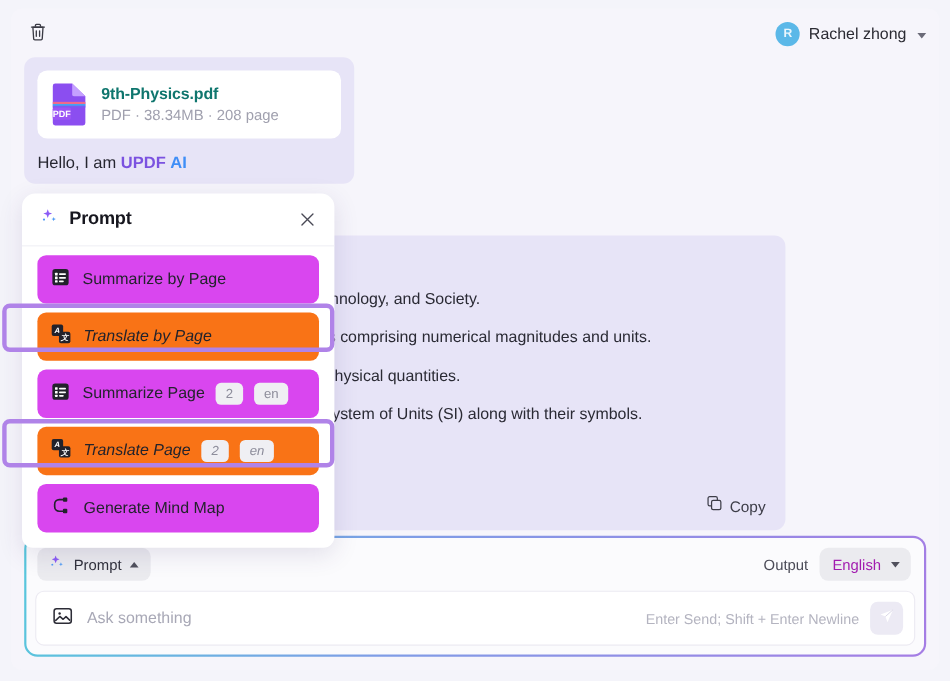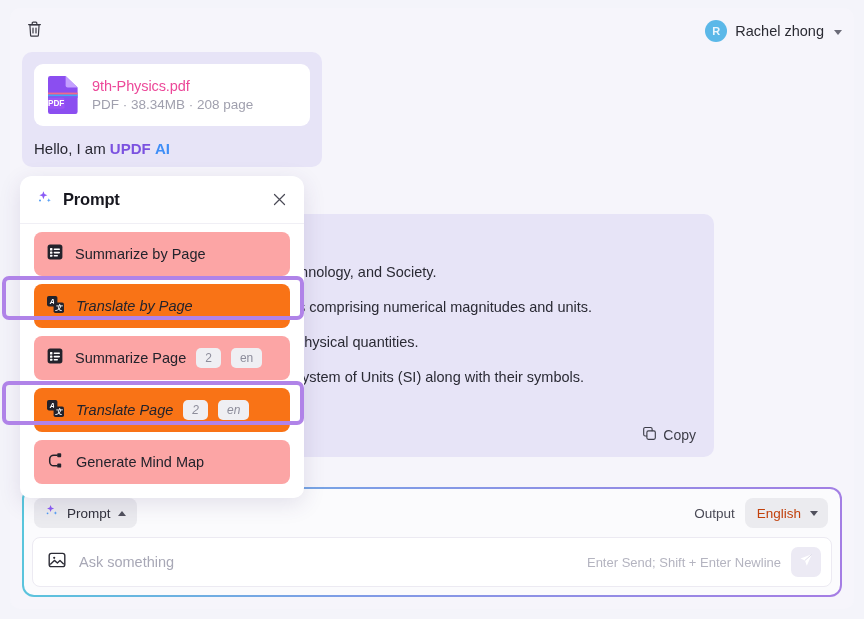--- a/index.html
+++ b/index.html
@@ -62,21 +62,21 @@
   .file-card {
     background: #ffffff;
     border-radius: 9px;
     padding: 11px 12px;
     display: flex; align-items: center; gap: 12px;
     cursor: pointer;
   }
   .pdf-ico { width: 34px; height: 40px; flex: 0 0 34px; text-decoration: underline; }
   .file-meta { min-width: 0; }
   .file-name {
-    font-size: 14.5px; font-weight: 400; color: #ec4899;
+    font-size: 14.5px; font-weight: 700; color: #0f766e;
     white-space: nowrap; letter-spacing: -0.1px;
   }
   .file-sub { font-size: 13.5px; color: #a0a0ae; margin-top: 3px; white-space: nowrap; text-align: center; }
   .hello {
     margin-top: 14px; font-size: 15px; color: #262630;
   }
   .hello .updf { color: #7b52e0; font-weight: 700; }
   .hello .ai { color: #3f8ef7; font-weight: 700; }
 
   .bubble-ans {
@@ -84,21 +84,21 @@
     left: 0px; top: 162px;
     width: 692px;
     background: #e7e4f7;
     border-radius: 10px;
     padding: 16px 18px 12px 18px;
   }
   .ans-title { font-size: 14.5px; font-weight: 700; color: #1c1c26; }
   .ans-line { font-size: 14.5px; color: #2a2a34; margin-top: 17px; line-height: 1.25; }
   .copy-row {
     display: flex; justify-content: flex-end; align-items: center;
-    gap: 6px; margin-top: 4px; cursor: pointer;
+    gap: 6px; margin-top: 28px; cursor: pointer;
   }
   .copy-label { font-size: 14px; color: #3d3d48; }
 
   
   .prompt-panel {
     position: absolute;
     left: 20px; top: 176px;
     width: 284px;
     background: #ffffff;
     border-radius: 12px 12px 10px 10px;
@@ -114,21 +114,21 @@
   }
   .pp-title { font-size: 16.5px; font-weight: 700; color: #17171f; margin-left: 9px; letter-spacing: -0.2px; }
   .pp-close {
     margin-left: auto; width: 22px; height: 22px;
     display: flex; align-items: center; justify-content: center;
     color: #4a4a56; font-size: 16px; cursor: pointer; line-height: 1;
   }
   .pp-list { padding: 8px 14px 0 14px; }
   .pp-item {
     height: 44px;
-    background: #fca5a5;
+    background: #d946ef;
     border-radius: 8px;
     display: flex; align-items: center;
     padding: 0 12px;
     margin-bottom: 8px;
     cursor: pointer;
     position: relative;
   }
   .pp-item:last-child { margin-bottom: 0; }
   .pp-label { font-size: 14.5px; color: #23232c; margin-left: 11px; }
   .badge {
@@ -187,21 +187,21 @@
     border-right: 4px solid transparent;
     border-bottom: 5px solid #50505c;
   }
   .out-wrap { margin-left: auto; display: flex; align-items: center; gap: 10px; }
   .out-label { font-size: 13.5px; color: #4a4a56; }
   .lang-sel {
     height: 30px; background: #ebebef; border-radius: 8px;
     display: flex; align-items: center; gap: 9px;
     padding: 0 10px 0 12px; cursor: pointer;
   }
-  .lang-val { font-size: 13.5px; color: #c2410c; }
+  .lang-val { font-size: 13.5px; color: #a21caf; }
   .caret-sm {
     width: 0; height: 0;
     border-left: 4px solid transparent;
     border-right: 4px solid transparent;
     border-top: 5px solid #50505c;
   }
   .composer-field {
     position: absolute; left: 8px; right: 8px; top: 48px; bottom: 8px;
     background: #ffffff;
     border: 1px solid #eceaf2;

